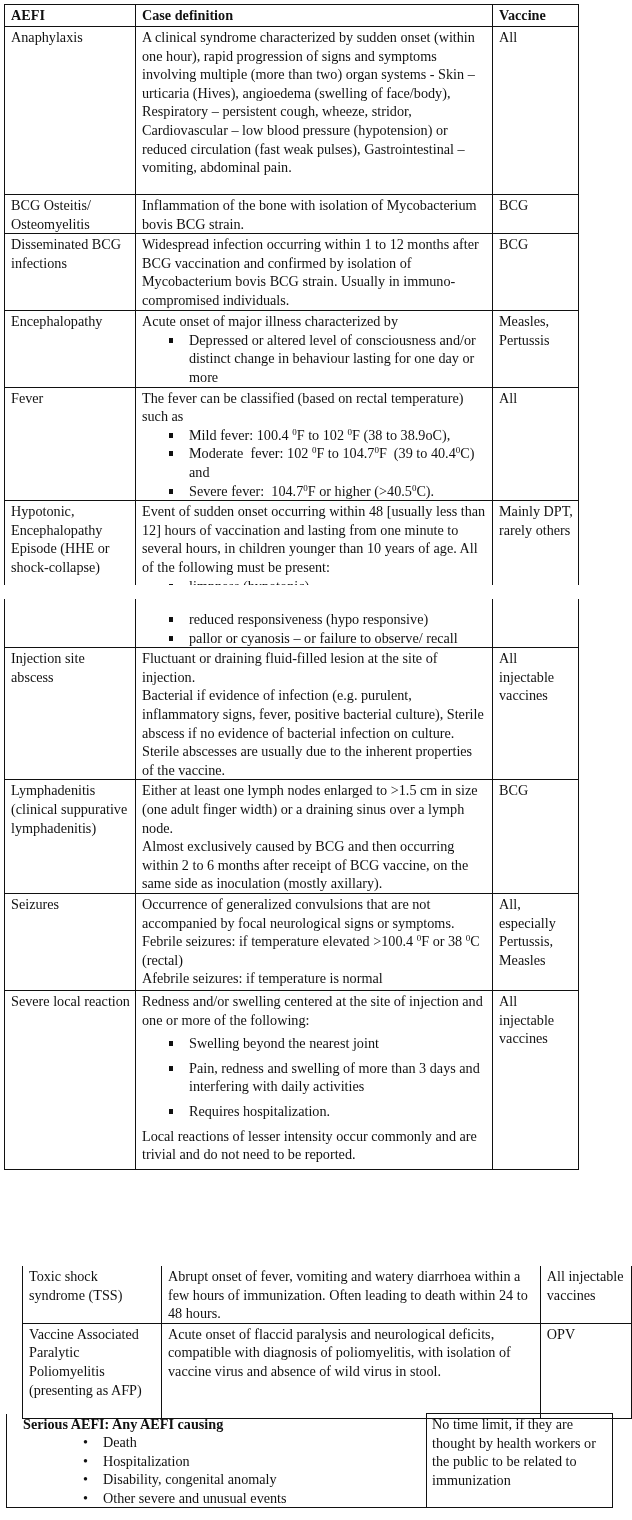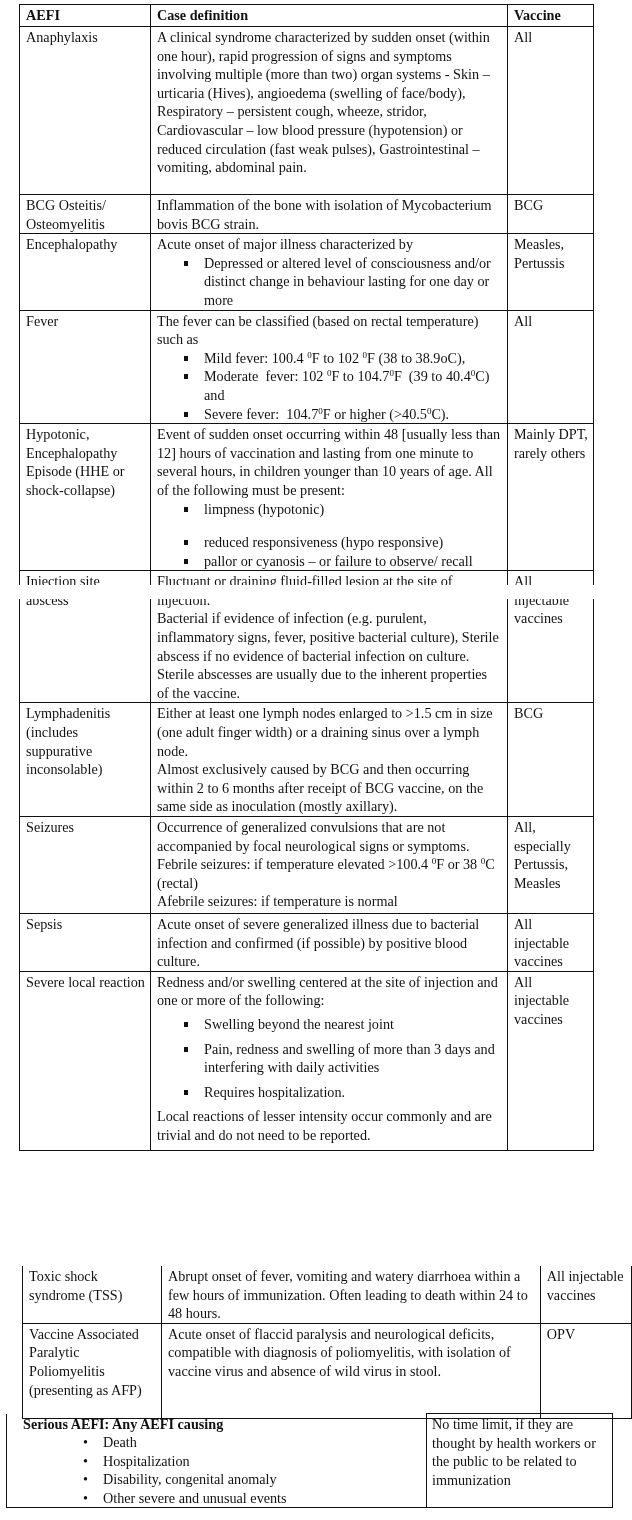--- a/index.html
+++ b/index.html
@@ -17,40 +17,45 @@
   ul.dot li { position: relative; }
   ul.dot li::before { content: "•"; position: absolute; left: -20px; top: 0; }
   sup { font-size: 9px; line-height: 0; vertical-align: 5px; }
   .p { margin: 0; }
   .gapcover { position: absolute; left: 0; width: 632px; background: #fff; }
   .nb { border-top: none !important; }
 </style>
 </head>
 <body>
 
-<table class="tbl" style="left:19px; top:4px; width:526px;">
+<table class="tbl" style="left:4px; top:4px; width:526px;">
   <colgroup>
       <col class="c1">
       <col class="c2">
       <col class="c3">
     </colgroup>
   <tbody>
       <tr style="height:22px;">
     <th>AEFI</th>
     <th>Case definition</th>
     <th>Vaccine</th>
   </tr>
   <tr style="height:168px;">
     <td>Anaphylaxis</td>
     <td>A clinical syndrome characterized by sudden onset (within one hour), rapid progression of signs and symptoms involving multiple (more than two) organ systems - Skin – urticaria (Hives), angioedema (swelling of face/body), Respiratory – persistent cough, wheeze, stridor, Cardiovascular – low blood pressure (hypotension) or reduced circulation (fast weak pulses), Gastrointestinal – vomiting, abdominal pain.</td>
     <td>All</td>
   </tr>
   <tr style="height:39px;">
     <td>BCG Osteitis/ Osteomyelitis</td>
     <td>Inflammation of the bone with isolation of Mycobacterium bovis BCG strain.</td>
+    <td>BCG</td>
+  </tr>
+  <tr style="height:77px;">
+    <td>Disseminated BCG infections</td>
+    <td>Widespread infection occurring within 1 to 12 months after BCG vaccination and confirmed by isolation of Mycobacterium bovis BCG strain. Usually in immuno-compromised individuals.</td>
     <td>BCG</td>
   </tr>
   <tr style="height:75px;">
     <td>Encephalopathy</td>
     <td>
       <p class="p">Acute onset of major illness characterized by</p>
       <ul class="sq">
         <li>Depressed or altered  level of consciousness and/or distinct change  in behaviour lasting for one day or more</li>
       </ul>
     </td>
@@ -82,40 +87,35 @@
   </tr>
   <tr style="height:130px;">
     <td>Injection site abscess</td>
     <td>
       <p class="p">Fluctuant or draining fluid-filled lesion at the site of injection.</p>
       <p class="p">Bacterial if evidence of infection (e.g. purulent, inflammatory signs, fever, positive bacterial culture), Sterile abscess if no evidence of bacterial infection on culture.  Sterile abscesses are usually due to the inherent properties of the vaccine.</p>
     </td>
     <td>All injectable vaccines</td>
   </tr>
   <tr style="height:110px;">
-    <td>Lymphadenitis (includes suppurative inconsolable)</td>
+    <td>Lymphadenitis (clinical suppurative lymphadenitis)</td>
     <td>
       <p class="p">Either at least one lymph nodes enlarged to &gt;1.5 cm in size (one adult finger width) or a draining sinus over a lymph node.</p>
       <p class="p">Almost exclusively caused by BCG and then occurring within 2 to 6 months after receipt of BCG vaccine, on the same side as inoculation (mostly axillary).</p>
     </td>
     <td>BCG</td>
   </tr>
   <tr style="height:97px;">
     <td>Seizures</td>
     <td>
       <p class="p">Occurrence of generalized convulsions that are not accompanied by focal neurological signs or symptoms.</p>
       <p class="p">Febrile seizures: if temperature elevated &gt;100.4 <sup>0</sup>F or 38 <sup>0</sup>C (rectal)</p>
       <p class="p">Afebrile seizures: if temperature is normal</p>
     </td>
     <td>All, especially Pertussis, Measles</td>
-  </tr>
-  <tr style="height:54px;">
-    <td>Sepsis</td>
-    <td>Acute onset of severe generalized illness due to bacterial infection and confirmed (if possible) by positive blood culture.</td>
-    <td>All injectable vaccines</td>
   </tr>
   <tr style="height:179px;">
     <td>Severe local reaction</td>
     <td>
       <p class="p">Redness and/or swelling centered at the site of injection and one or more of the following:</p>
       <ul class="sq spaced">
         <li>Swelling beyond the nearest joint</li>
         <li>Pain, redness and swelling of more than 3 days and interfering with daily activities</li>
         <li>Requires hospitalization.</li>
       </ul>

